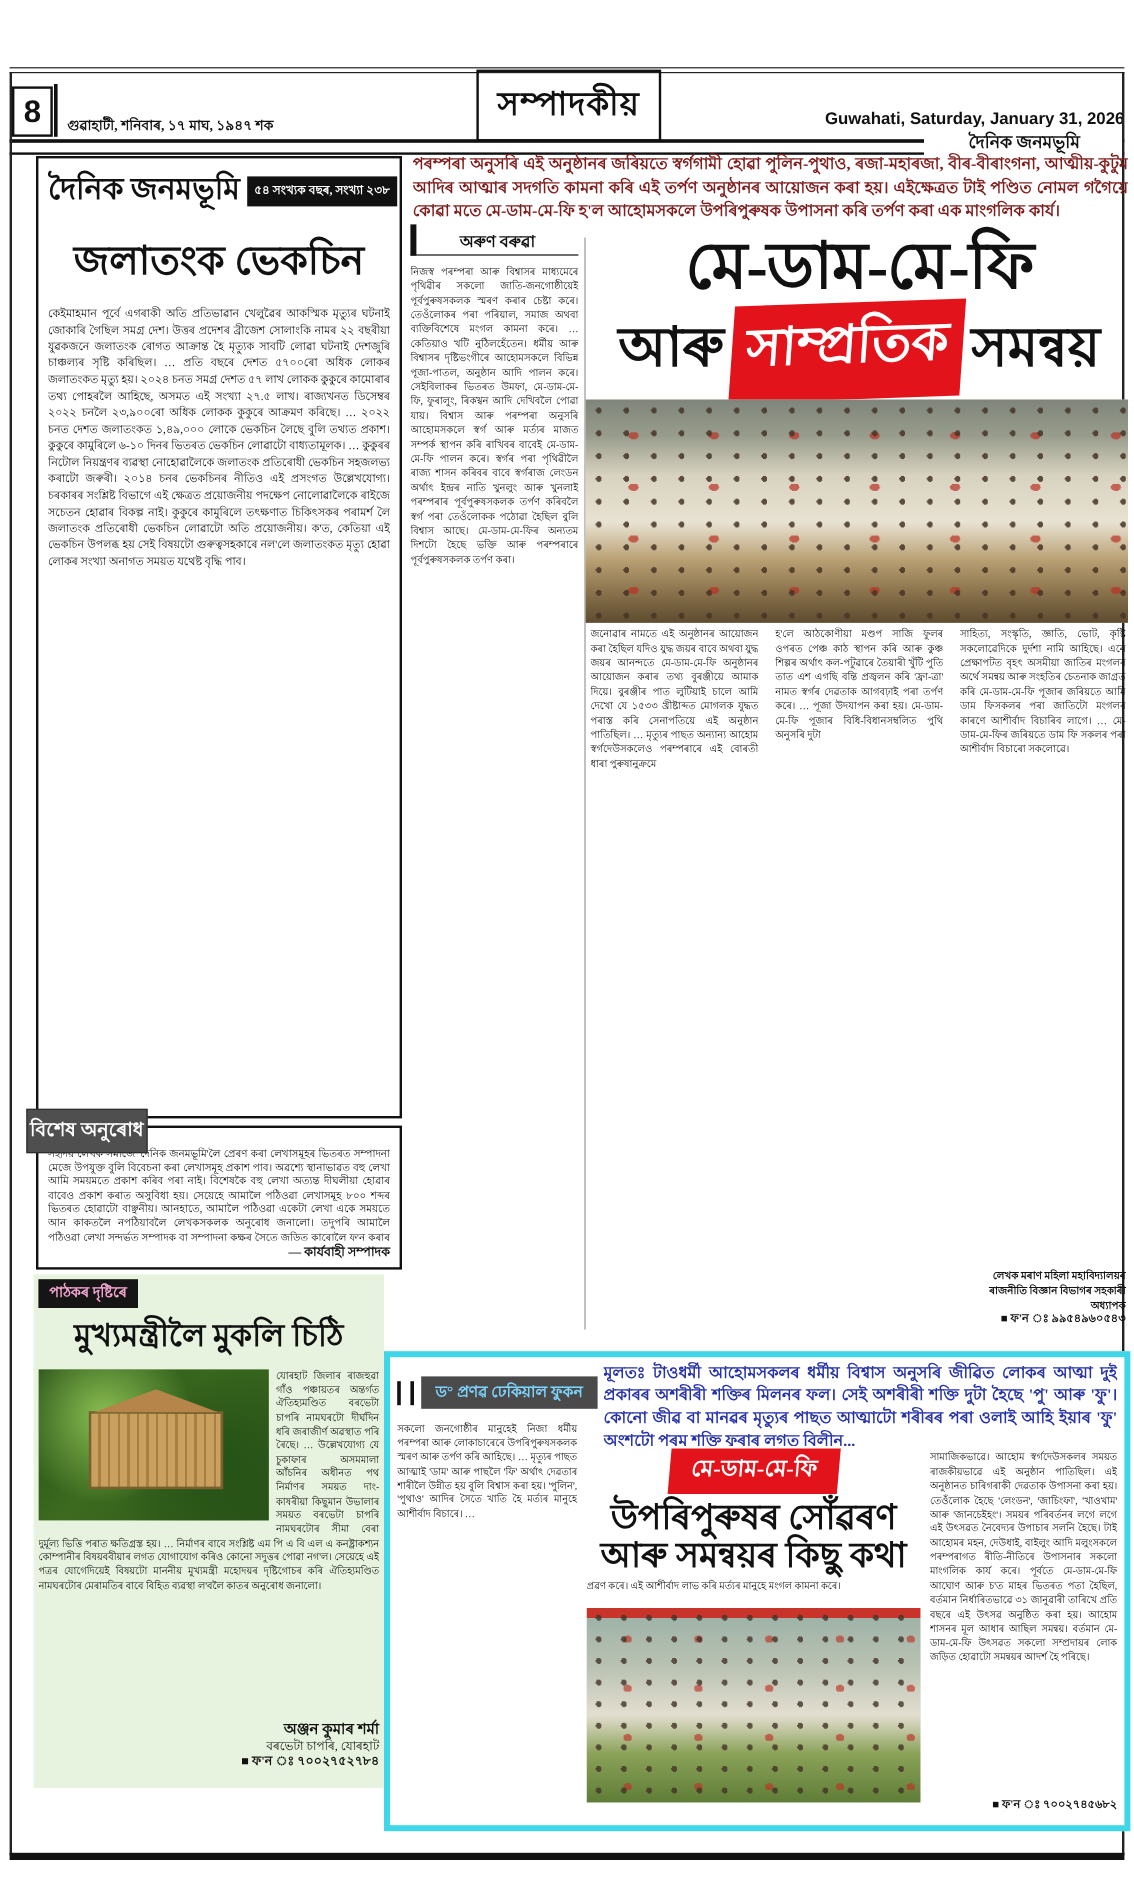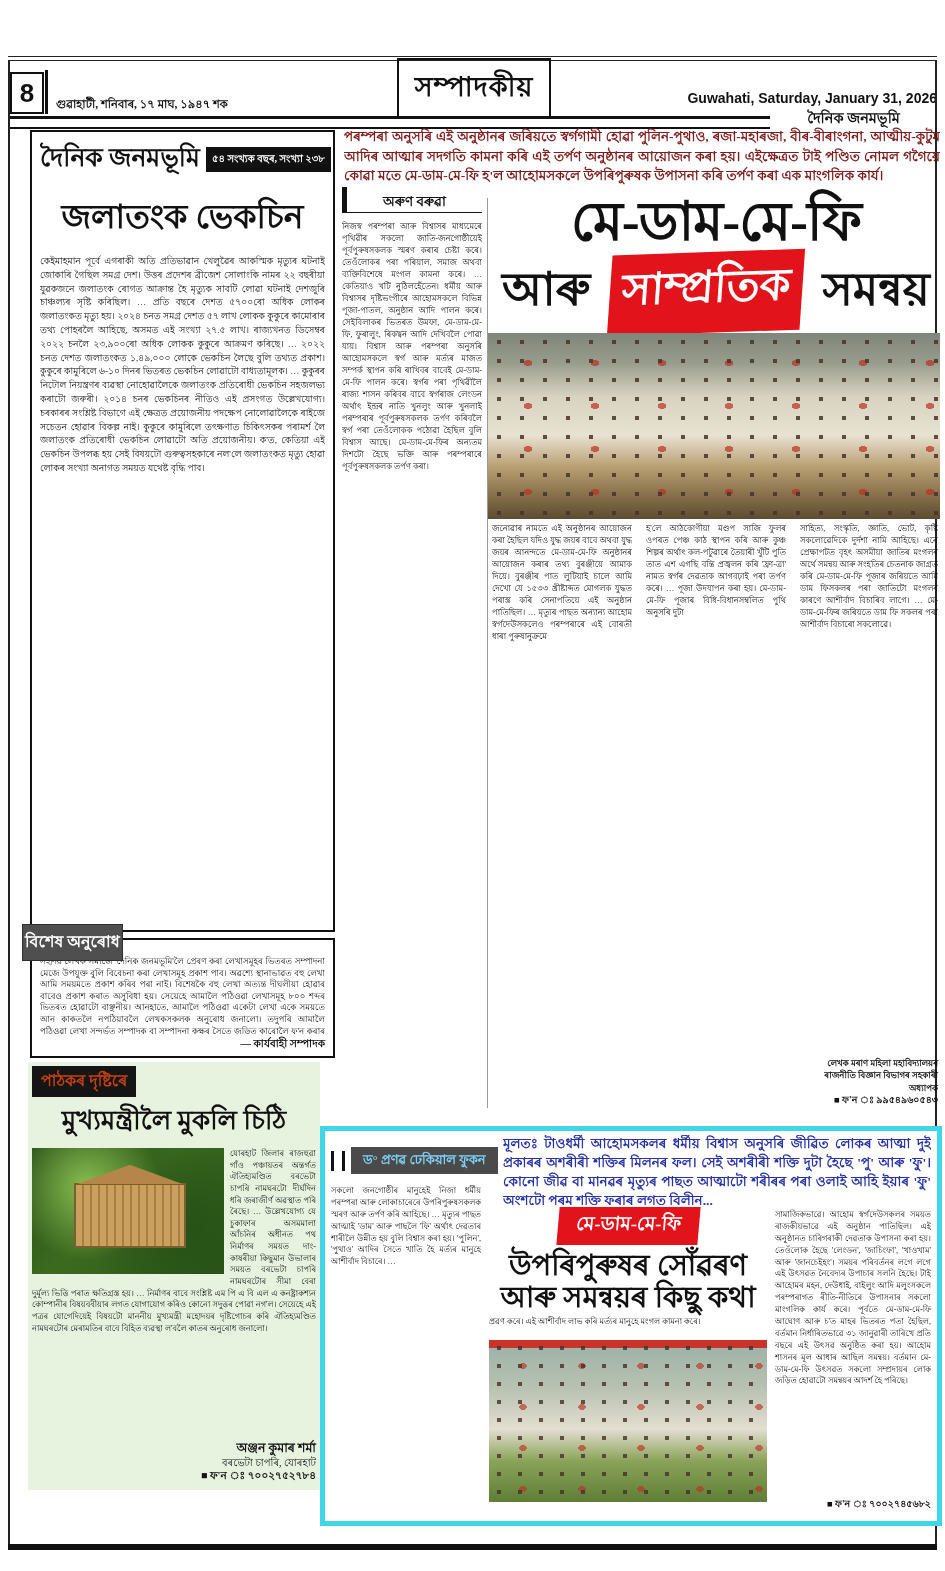--- a/index.html
+++ b/index.html
@@ -38,21 +38,21 @@
 
   
   .spec-box{left:30px;top:938px;width:305px;height:120px;border:2px solid #111;box-sizing:border-box;padding:16px 8px 6px 8px;}
   .spec-tab{left:22px;top:924px;background:#4f4f4f;color:#fff;font-size:16px;font-weight:900;
             padding:4px 2px;border:1px solid #2e2e2e;}
   .spec-body{font-size:8.6px;line-height:1.35;height:78px;}
   .spec-sig{text-align:right;font-size:10.5px;font-weight:bold;margin-top:2px;}
 
   
   .rv{left:28px;top:1062px;width:292px;height:428px;background:#e7f3de;box-sizing:border-box;padding:4px;}
-  .rv-kicker{display:inline-block;background:#151515;color:#c2410c;font-size:16px;font-weight:bold;padding:2px 9px;}
+  .rv-kicker{display:inline-block;background:#151515;color:#f9a8d4;font-size:12px;font-weight:bold;padding:2px 9px;}
   .rv-headline{font-size:26px;font-weight:900;text-align:center;margin:3px 0 4px 0;}
   .rv-photo{float:left;width:192px;height:126px;margin:0 6px 4px 0;
             background:
               radial-gradient(circle at 28% 30%, rgba(150,205,90,.85), transparent 45%),
               radial-gradient(circle at 78% 62%, rgba(35,80,22,.9), transparent 55%),
               linear-gradient(135deg,#274d17,#3c6b1f 45%,#2c5418 100%);
             position:relative;}
   .rv-model{position:absolute;left:22%;top:28%;width:56%;height:48%;
             background:repeating-linear-gradient(90deg,#caa05e 0 6px,#a87f42 6px 8px);
             border:2px solid #7c5f2e;}
@@ -65,21 +65,21 @@
   .rv-phone{font-size:10.5px;font-weight:bold;}
 
   
   .standfirst{left:344px;top:127px;width:596px;height:58px;color:#7f1d1d;
               font-size:13.5px;font-weight:bold;line-height:1.45;}
   .byline1{left:342px;top:187px;width:140px;height:26px;border-left:5px solid #111;border-bottom:1.5px solid #111;
            font-size:13.5px;font-weight:900;text-align:center;padding-top:4px;box-sizing:border-box;}
   .col1{left:342px;top:221px;width:140px;height:886px;font-size:8.3px;line-height:1.45;}
   .vsep{left:487px;top:198px;width:1px;height:910px;background:#999;}
   .hl1{left:492px;top:194px;width:448px;text-align:center;font-size:54px;font-weight:900;letter-spacing:-1px;line-height:1.05;}
-  .hl2{left:492px;top:254px;width:448px;height:76px;display:flex;align-items:center;justify-content:center;gap:20px;}
+  .hl2{left:492px;top:254px;width:448px;height:76px;display:flex;align-items:center;justify-content:center;gap:7px;}
   .hl2 .w{font-size:46px;font-weight:900;}
   .hl-red{background:#e3131b;color:#fff;font-size:44px;font-weight:900;padding:2px 12px 6px 12px;
           transform:skewX(-6deg) rotate(-2deg);display:inline-block;}
   .photo1{left:488px;top:333px;width:452px;height:186px;
           background-color:#cfc7b2;
           background-image:
             radial-gradient(4px 4px at 11px 9px, rgba(70,52,38,.85) 60%, transparent 62%),
             radial-gradient(7px 5px at 40px 30px, rgba(186,48,36,.7) 60%, transparent 62%),
             linear-gradient(180deg,#7f857b 0%,#989c8c 16%,#d8d2c0 34%,#e8e2d2 55%,#b99f72 72%,#846d48 88%,#5d4c30 100%);
           background-size:23px 19px,67px 43px,100% 100%;}

